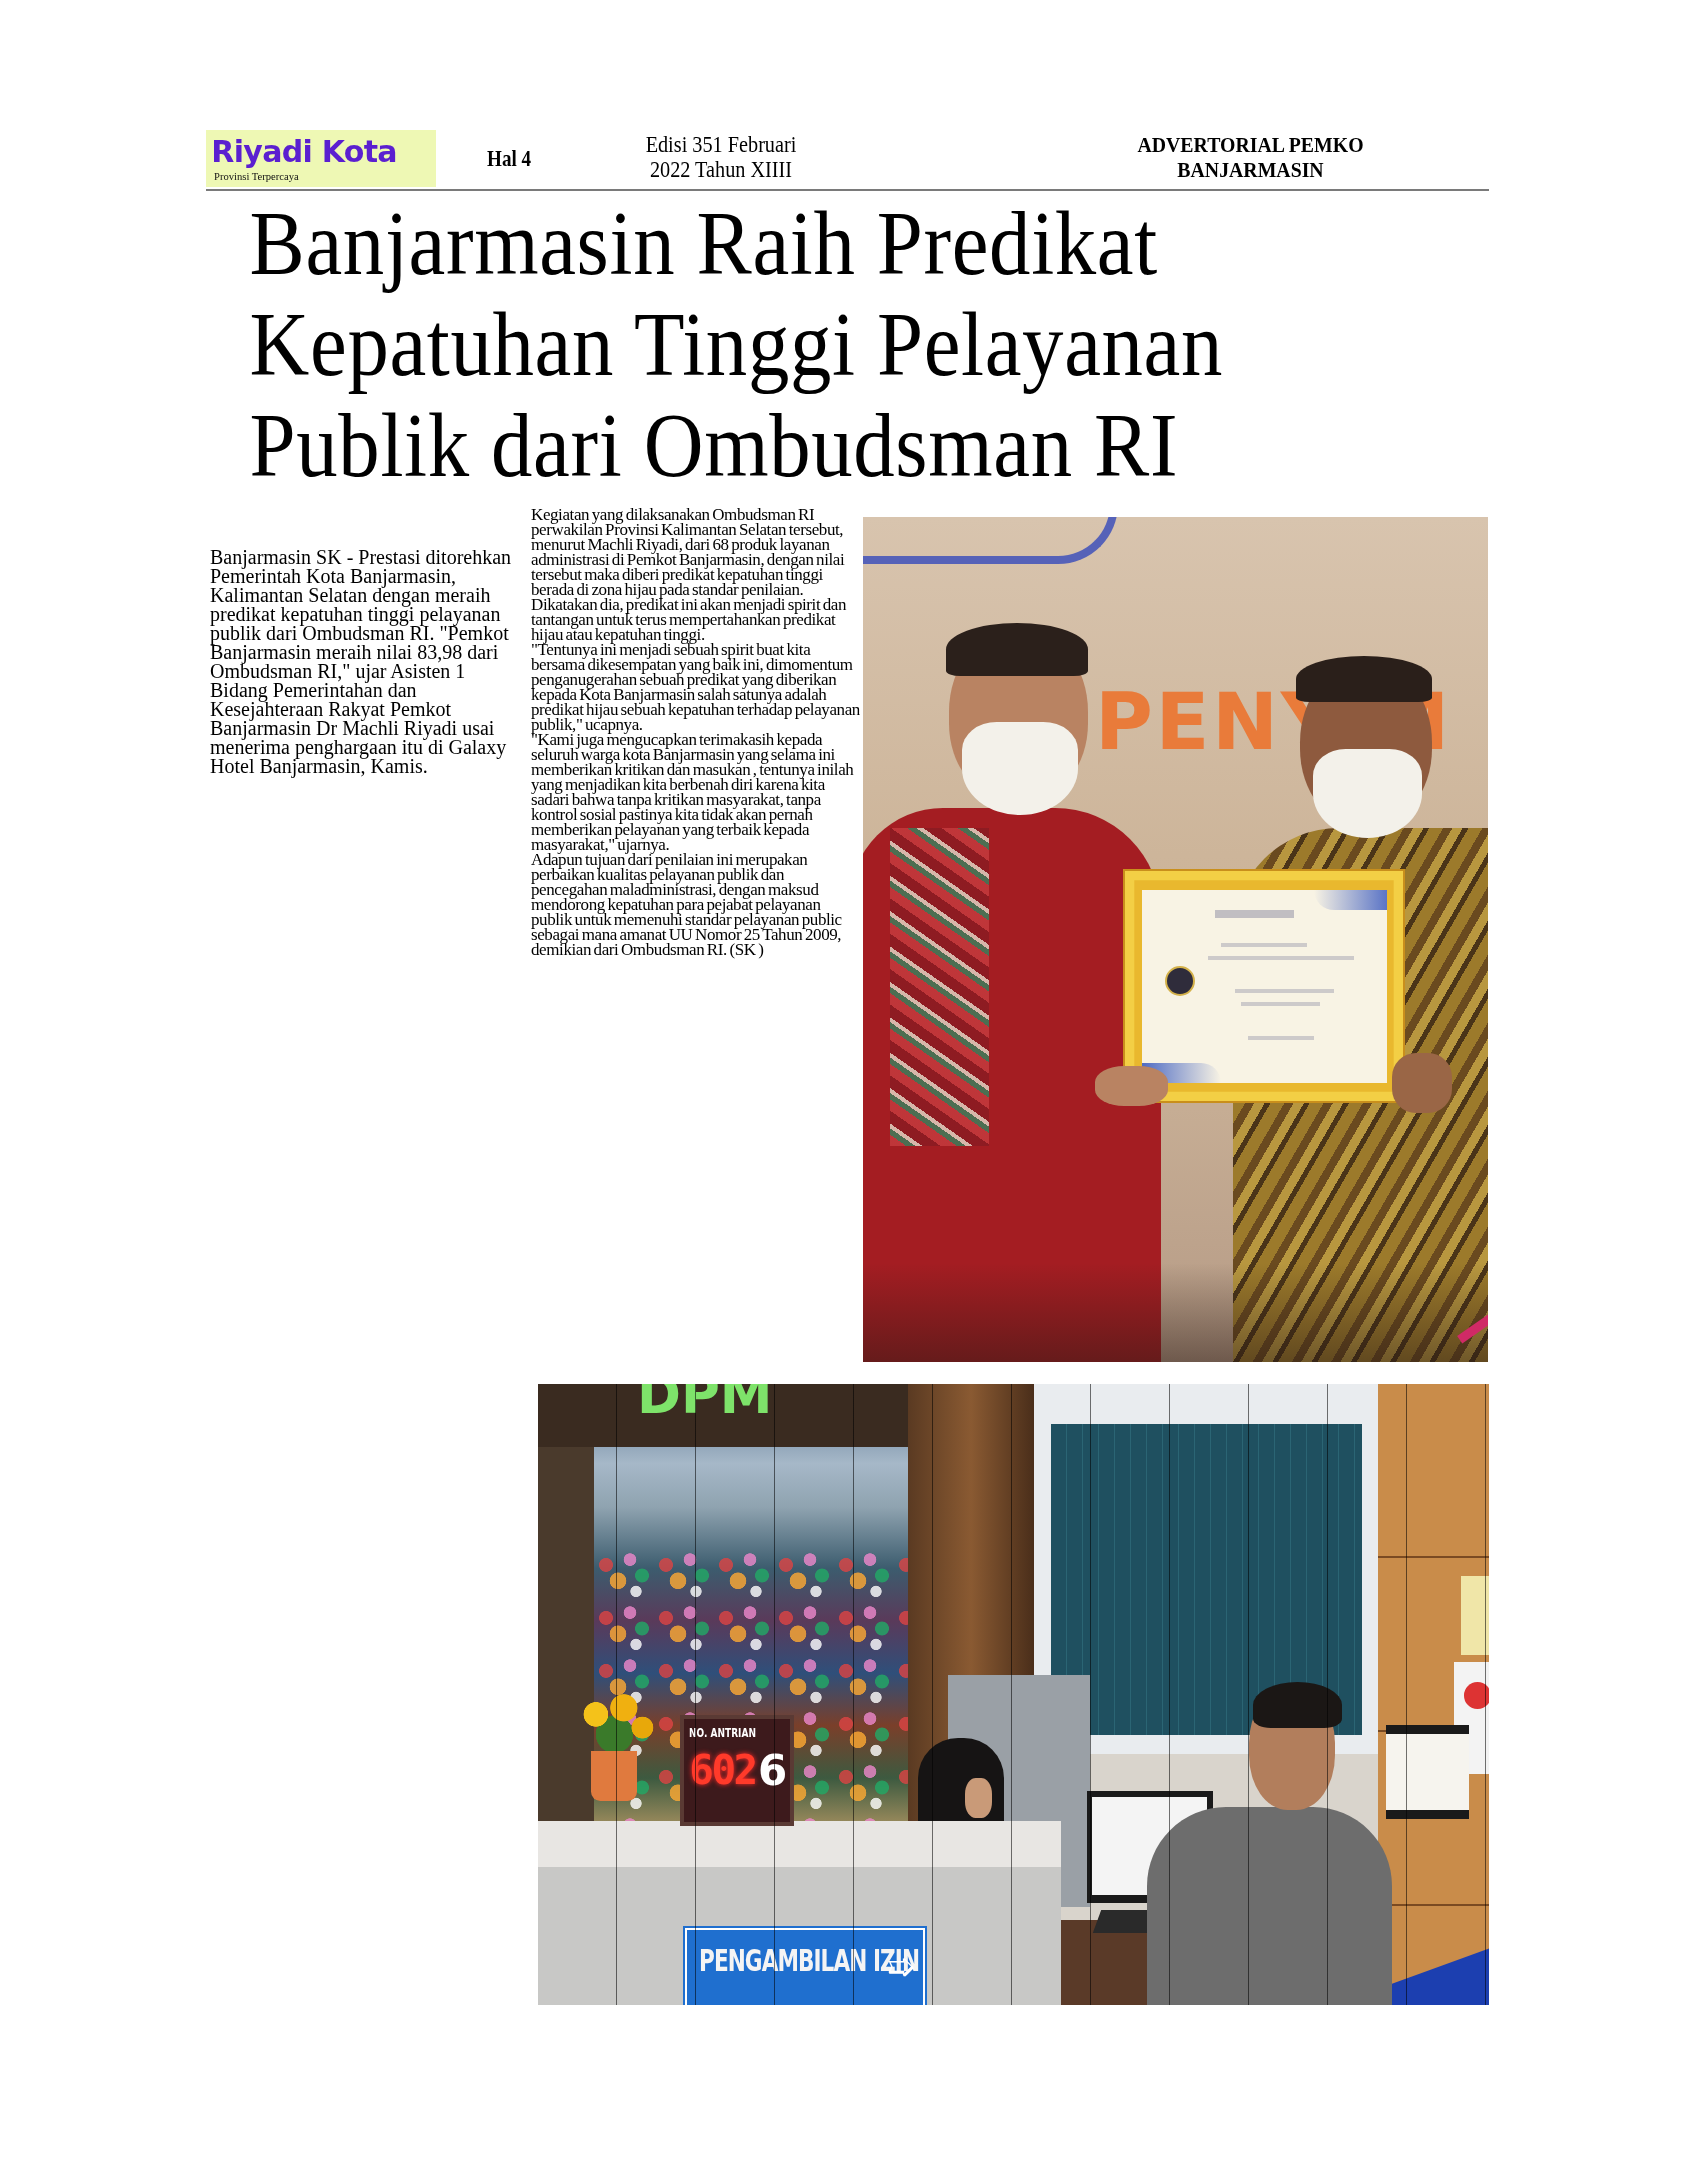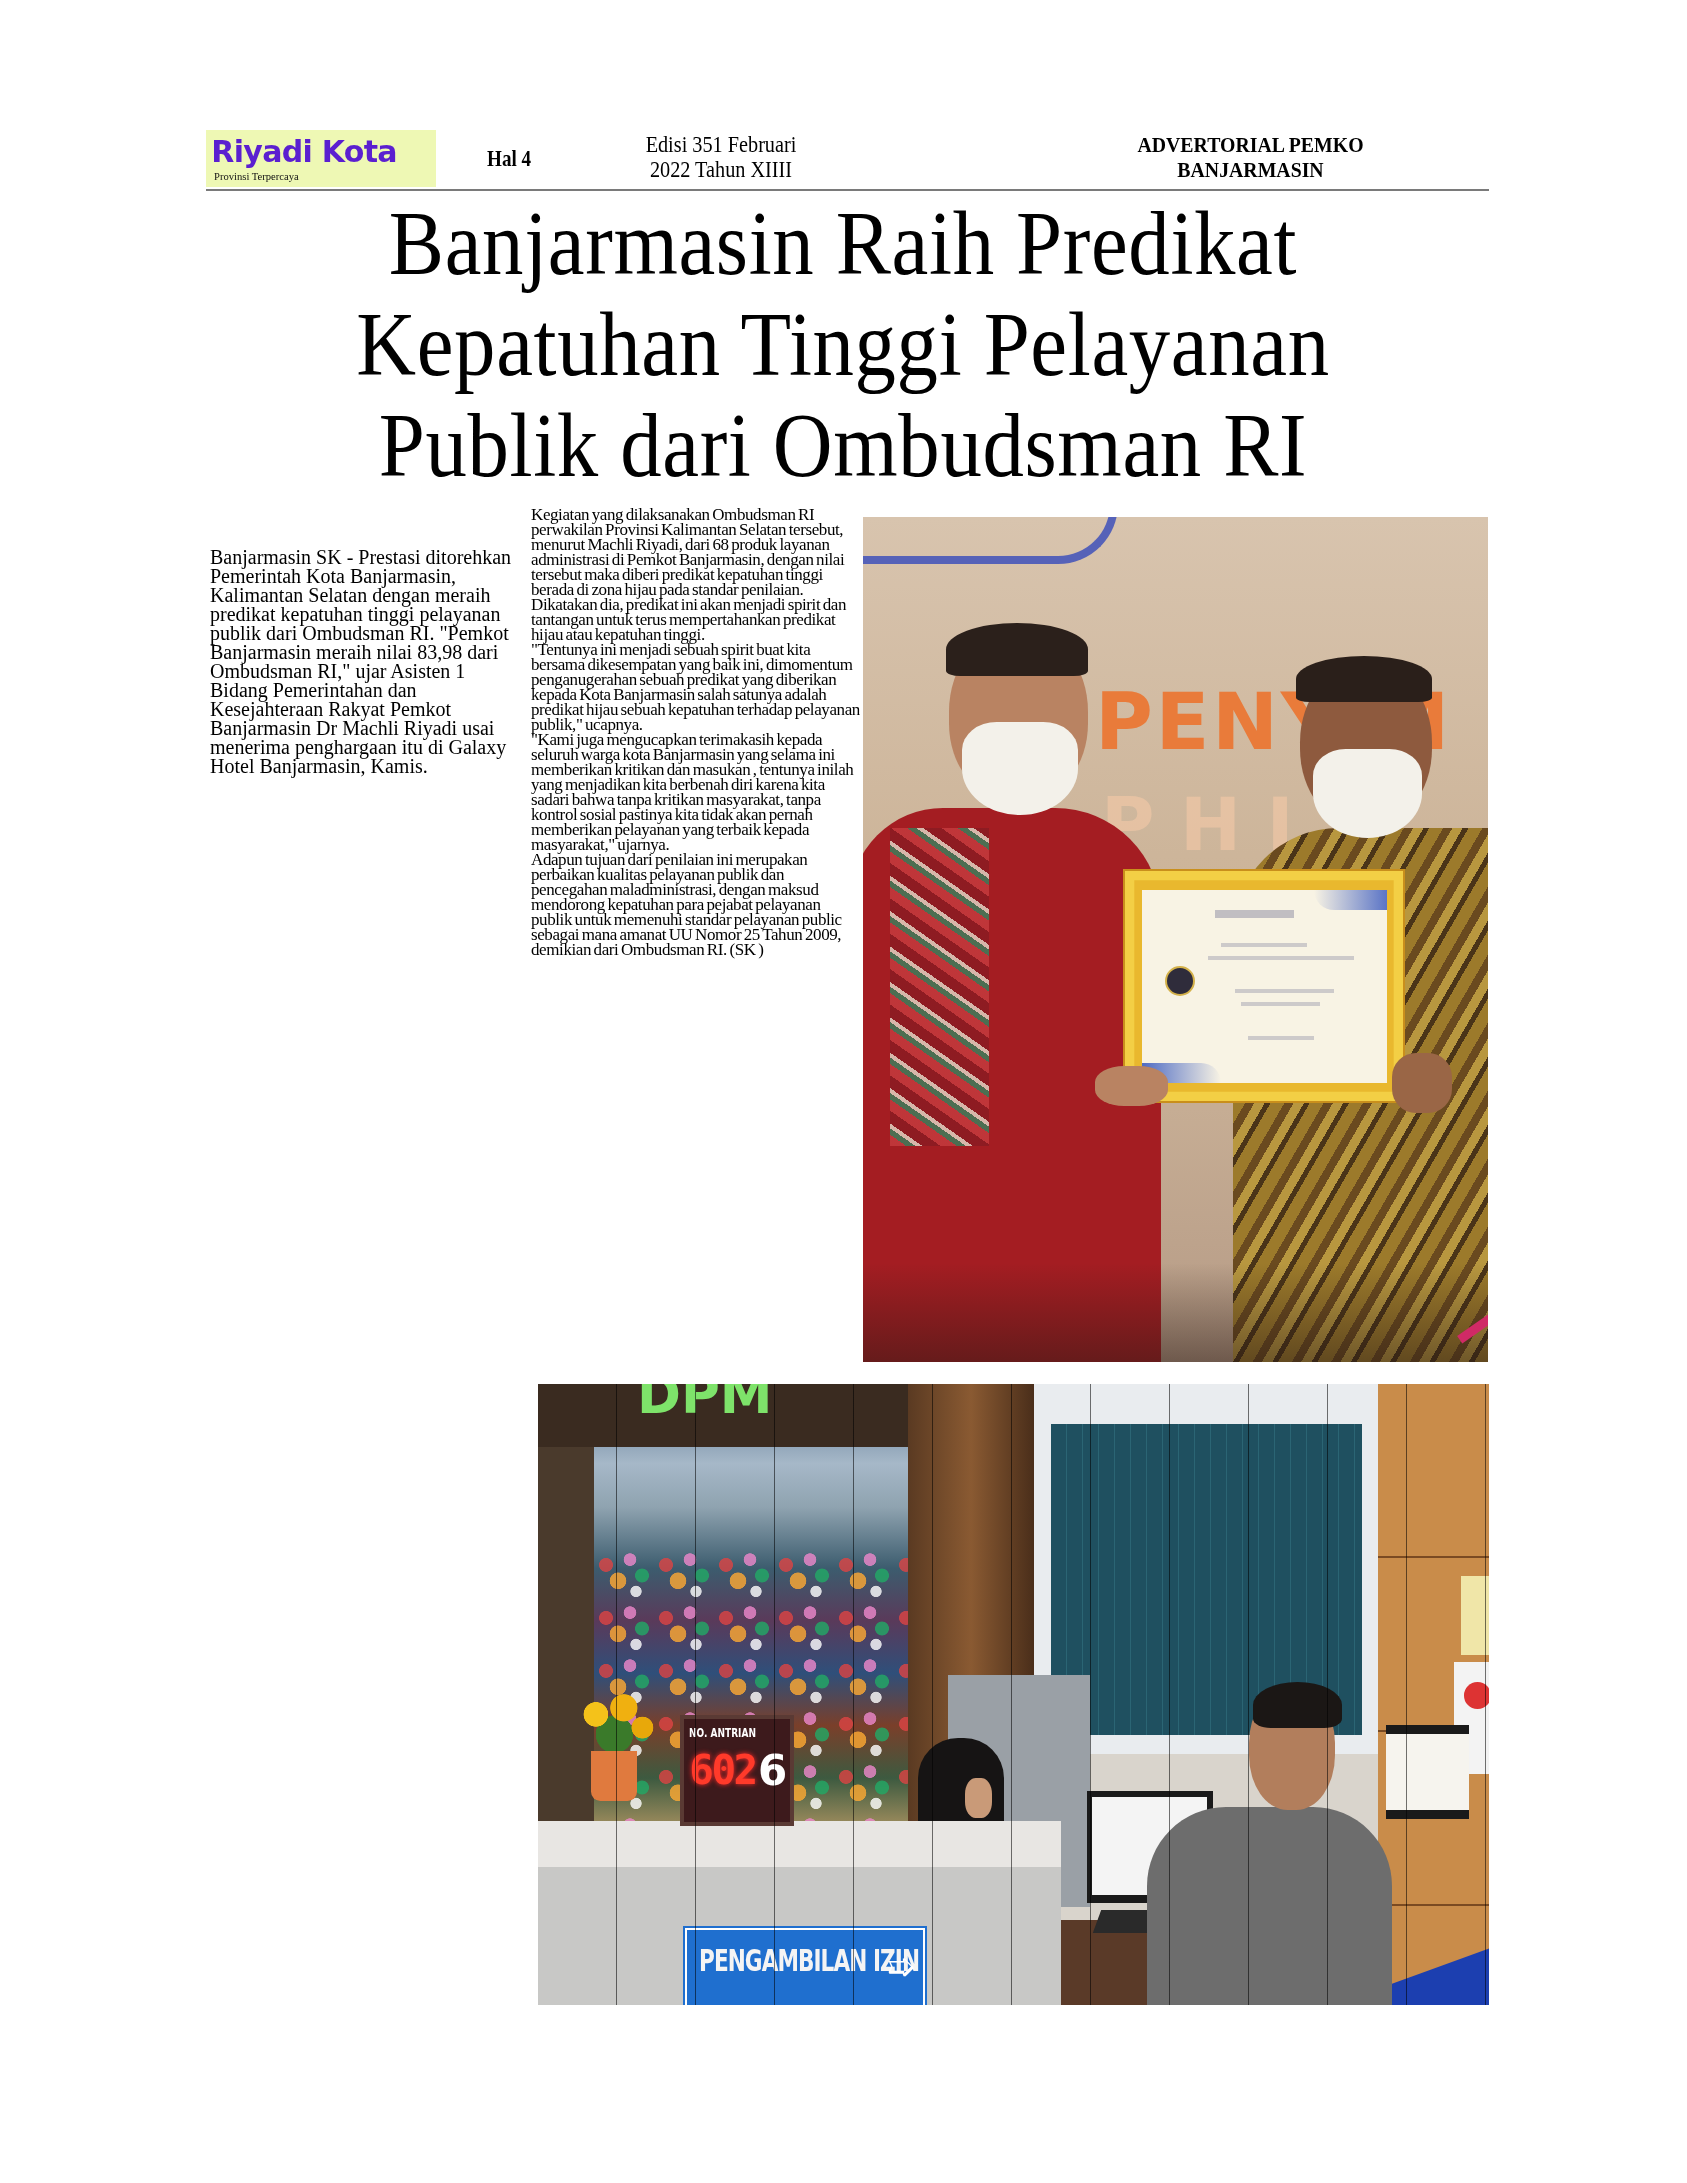--- a/index.html
+++ b/index.html
@@ -8,21 +8,21 @@
   
   .masthead-logo { position:absolute; left:206px; top:130px; width:230px; height:57px; background:#eef8b4; }
   .masthead-logo .name { position:absolute; left:5.3px; top:2.6px; font-family:"DejaVu Sans", sans-serif; font-weight:bold; font-size:30px; color:#5b1fd0; letter-spacing:-0.7px; line-height:37px; white-space:nowrap; }
   .masthead-logo .tag { position:absolute; left:8px; top:41px; font-family:"Liberation Serif", serif; font-size:10.6px; color:#111; white-space:nowrap; }
   .page-no { position:absolute; left:487px; top:146px; font-family:"Liberation Serif", serif; font-weight:bold; font-size:22.5px; transform:scaleX(0.85); transform-origin:left; }
   .edition { position:absolute; left:602px; top:132px; width:238px; text-align:center; font-size:22.5px; line-height:25px; transform:scaleX(0.9); }
   .advert { position:absolute; left:1085px; top:133px; width:331px; text-align:center; font-weight:bold; font-size:22px; line-height:24.5px; transform:scaleX(0.9); }
   .rule { position:absolute; left:206px; top:189px; width:1283px; height:2px; background:#7a7a7a; }
 
   
-  .headline { position:absolute; left:198px; top:193px; width:1290px; text-align:center; font-family:"Liberation Serif", serif; font-size:90px; line-height:101px; letter-spacing:0.7px; }
+  .headline { position:absolute; left:198px; top:193px; width:1290px; text-align:left; font-family:"Liberation Serif", serif; font-size:90px; line-height:101px; letter-spacing:0.7px; }
   .headline span { display:block; transform:scaleX(0.92); }
 
   
   .col1 { position:absolute; left:210px; top:548px; width:304px; font-size:20px; line-height:19px; }
   .col2 { position:absolute; left:531px; top:507px; width:331px; font-size:17px; line-height:15px; letter-spacing:-0.4px; word-spacing:-1.3px; }
   .col1 p, .col2 p { margin:0; }
 
   
   .photo1 { position:absolute; left:863px; top:517px; width:625px; height:845px; overflow:hidden;
     background:linear-gradient(180deg,#d8c4ae 0%,#cdb59a 40%,#c6ad94 70%,#b59a85 100%); }
@@ -126,21 +126,20 @@
   <p>Kegiatan yang dilaksanakan Ombudsman RI perwakilan Provinsi Kalimantan Selatan tersebut, menurut Machli Riyadi, dari 68 produk layanan administrasi di Pemkot Banjarmasin, dengan nilai tersebut maka diberi predikat kepatuhan tinggi berada di zona hijau pada standar penilaian.</p>
   <p>Dikatakan dia, predikat ini akan menjadi spirit dan tantangan untuk terus mempertahankan predikat hijau atau kepatuhan tinggi.</p>
   <p>"Tentunya ini menjadi sebuah spirit buat kita bersama dikesempatan yang baik ini, dimomentum penganugerahan sebuah predikat yang diberikan kepada Kota Banjarmasin salah satunya adalah predikat hijau sebuah kepatuhan terhadap pelayanan publik," ucapnya.</p>
   <p>"Kami juga mengucapkan terimakasih kepada seluruh warga kota Banjarmasin yang selama ini memberikan kritikan dan masukan , tentunya inilah yang menjadikan kita berbenah diri karena kita sadari bahwa tanpa kritikan masyarakat, tanpa kontrol sosial pastinya kita tidak akan pernah memberikan pelayanan yang terbaik kepada masyarakat," ujarnya.</p>
   <p>Adapun tujuan dari penilaian ini merupakan perbaikan kualitas pelayanan publik dan pencegahan maladministrasi, dengan maksud mendorong kepatuhan para pejabat pelayanan publik untuk memenuhi standar pelayanan public sebagai mana amanat UU Nomor 25 Tahun 2009, demikian dari Ombudsman RI. (SK )</p>
 </div>
 
 <div class="photo1">
   <div class="p1-arc"></div>
   <div class="p1-banner">PENY  M</div>
-  <div class="p1-banner2">P  H  I</div>
   <div class="p1-man1-body"></div>
   <div class="p1-man1-pattern"></div>
   <div class="p1-man1-head"></div>
   <div class="p1-man1-hair"></div>
   <div class="p1-mask1"></div>
   <div class="p1-man2-body"></div>
   <div class="p1-man2-head"></div>
   <div class="p1-man2-hair"></div>
   <div class="p1-mask2"></div>
   <div class="p1-frame">

